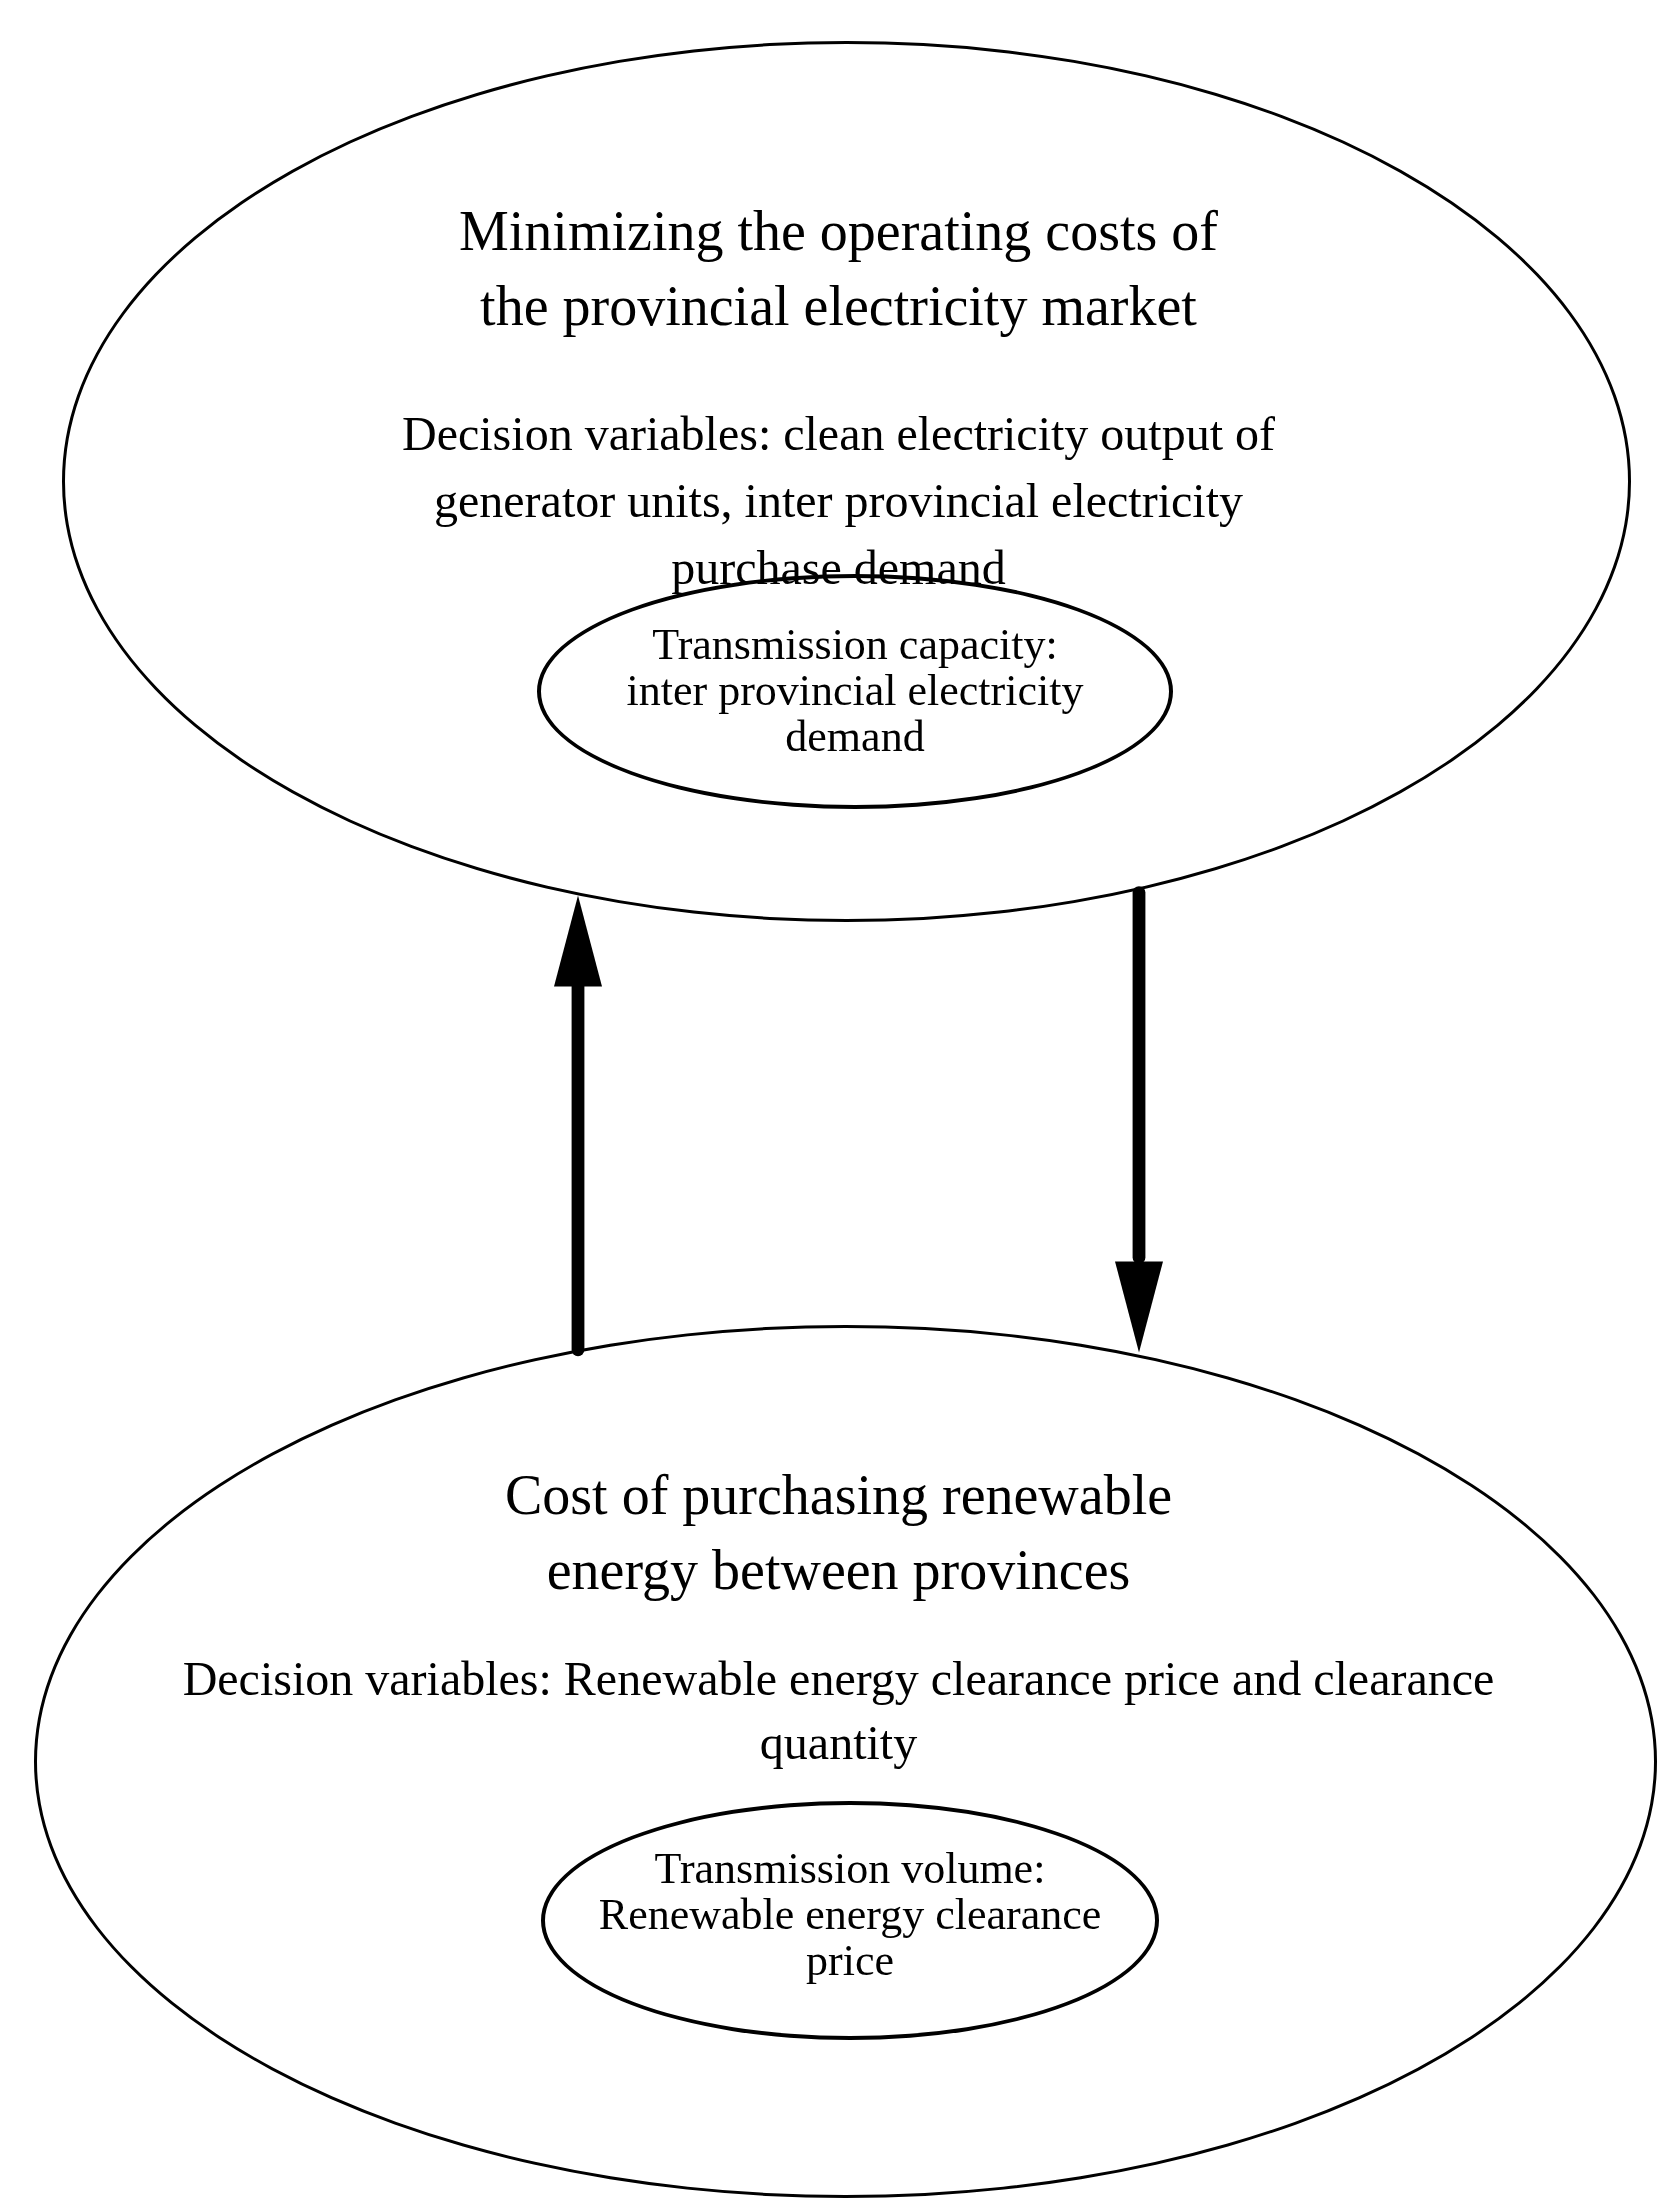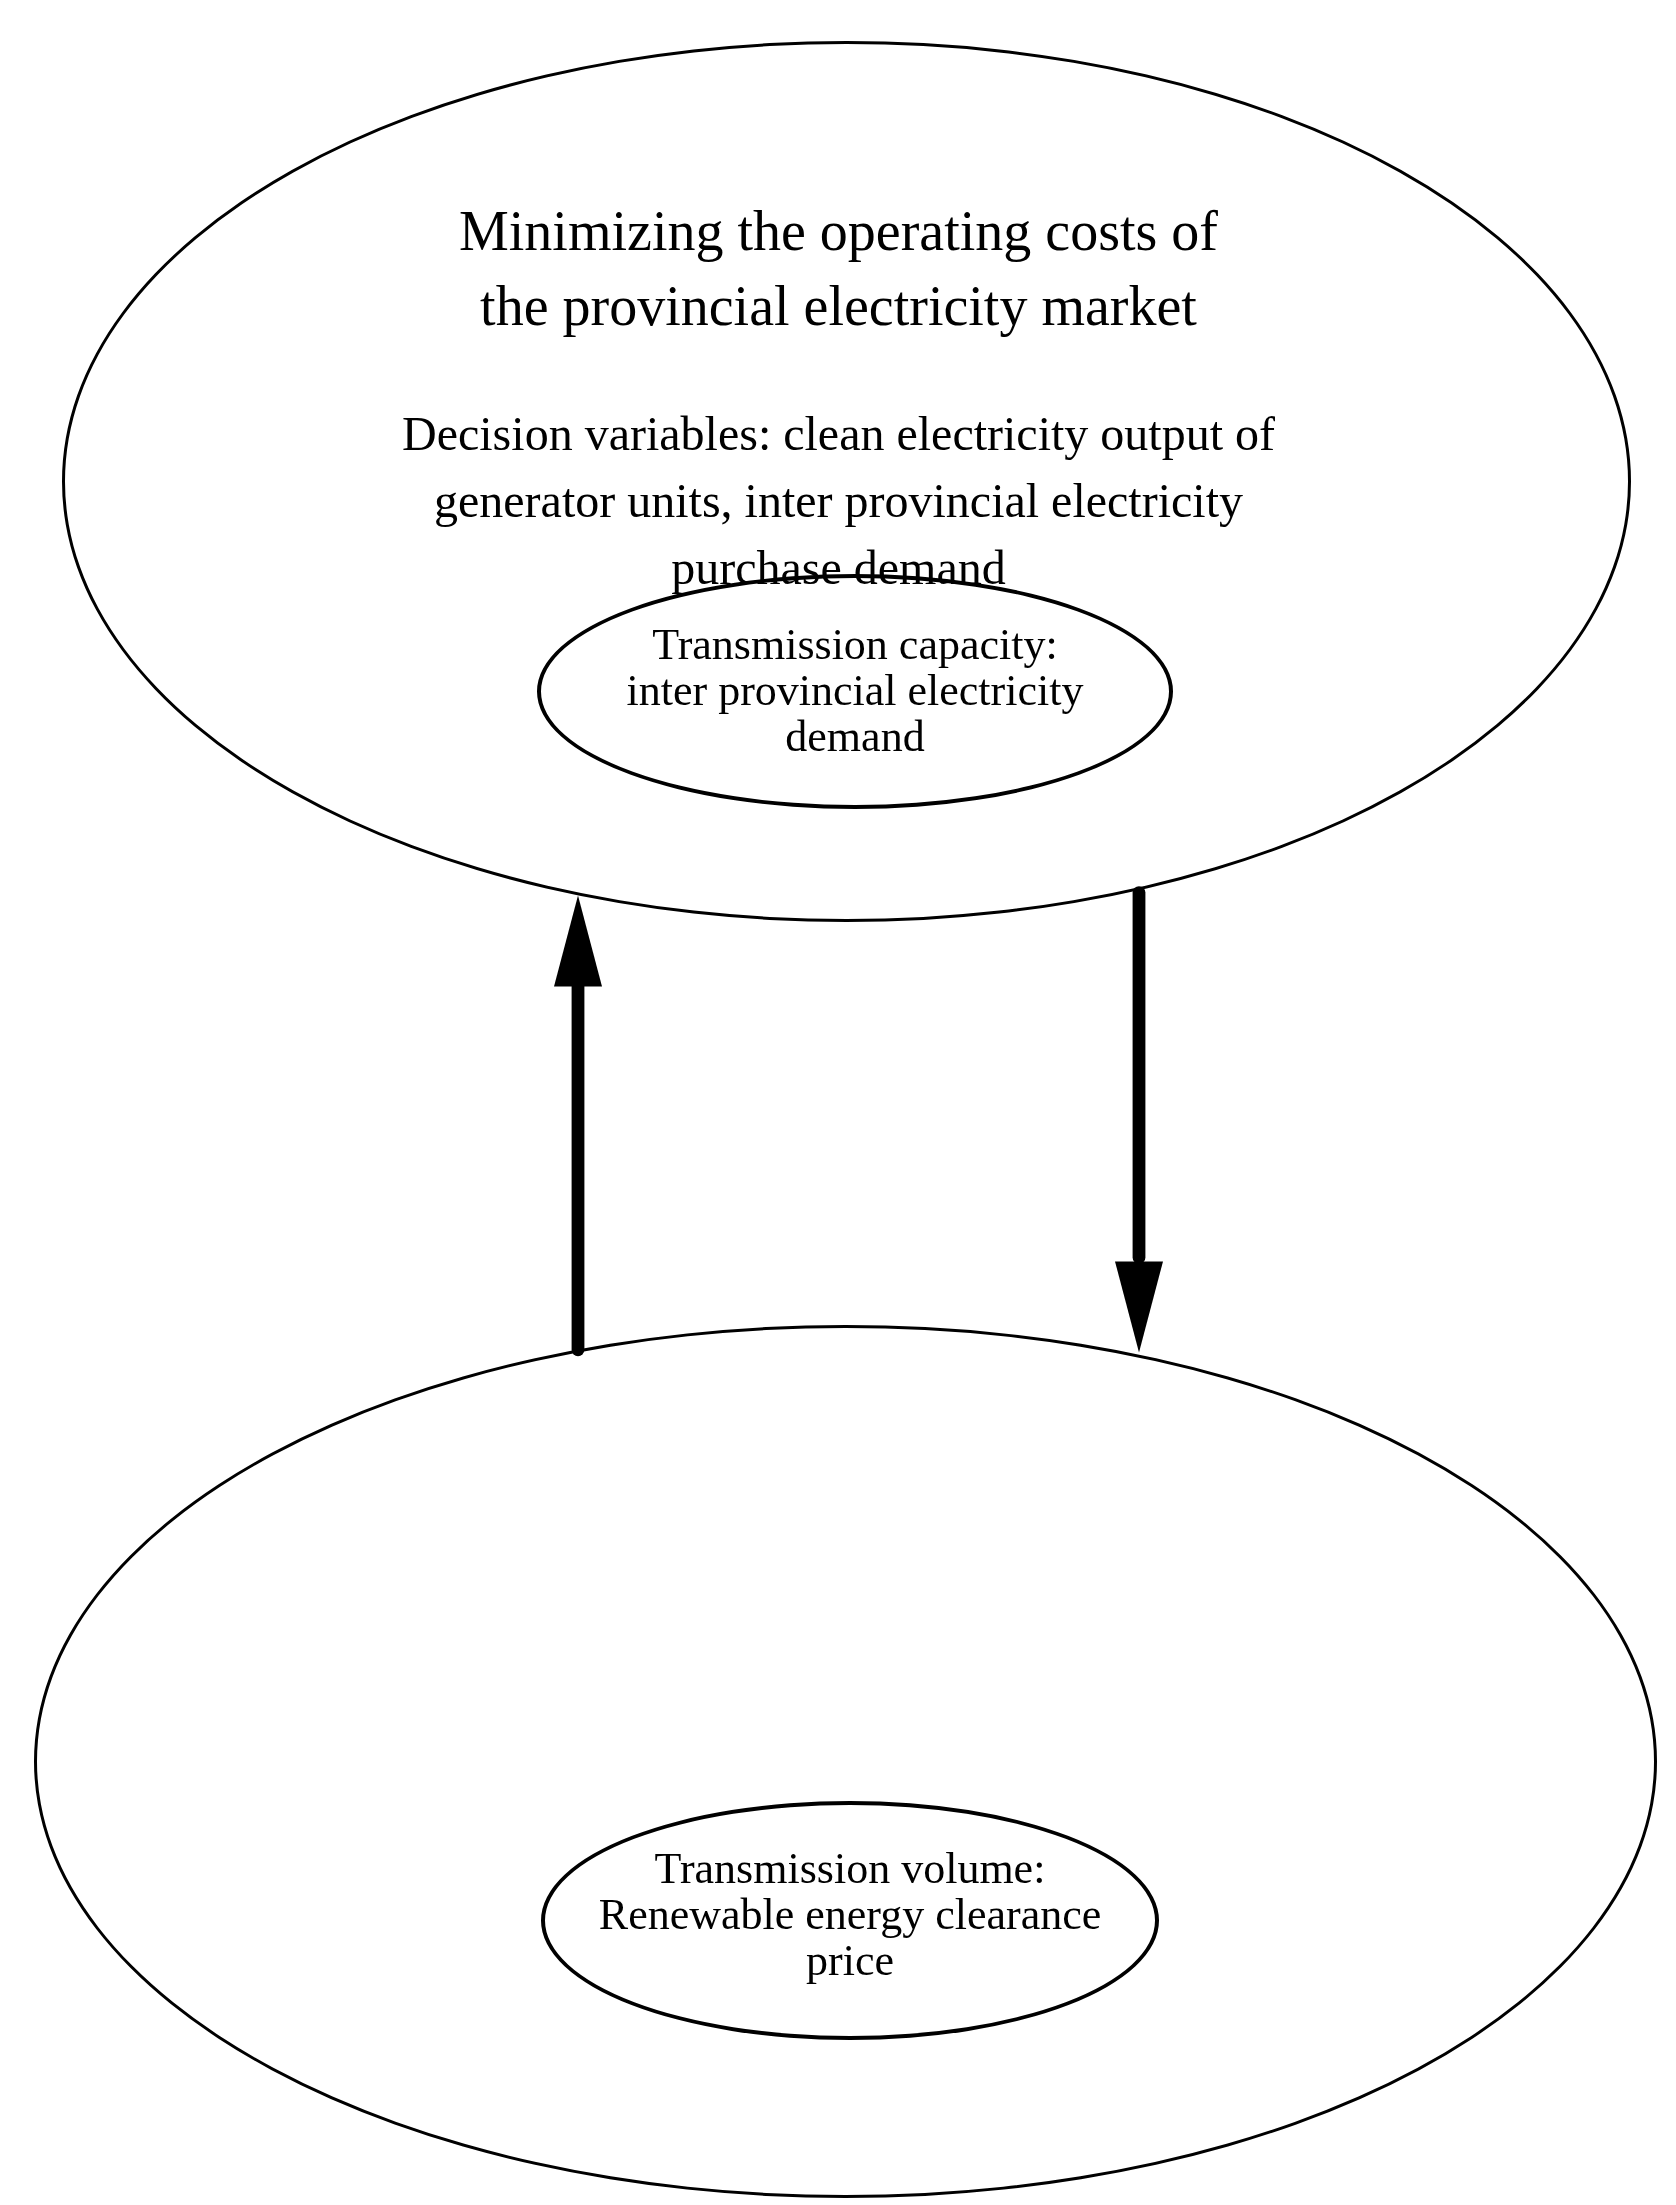--- a/index.html
+++ b/index.html
@@ -62,21 +62,25 @@
     <polygon points="40,8 70,122 10,122" fill="currentColor"></polygon>
   </svg>
 
   <svg class="arrow" style="left:1107px;top:883px;" width="64" height="476" viewBox="0 0 80 595" aria-hidden="true">
     <line x1="40" y1="12" x2="40" y2="468" stroke="currentColor" stroke-width="16" stroke-linecap="round"></line>
     <polygon points="40,587 10,473 70,473" fill="currentColor"></polygon>
   </svg>
 
   <div class="ellipse outer" style="left:34px;top:1325px;width:1623px;height:873px;"></div>
 
+  <div class="txt title" style="left:198px;top:1458px;width:1281px;">Cost of purchasing renewable
+energy between provinces</div>
 
+  <div class="txt dv bottom" style="left:38px;top:1647px;width:1601px;">Decision variables: Renewable energy clearance price and clearance
+quantity</div>
 
   <div class="ellipse inner" style="left:541px;top:1801px;width:618px;height:239px;"></div>
 
   <div class="txt constraint" style="left:530px;top:1846px;width:640px;">Transmission volume:
 Renewable energy clearance
 price</div>
 
 </div>
 
 

